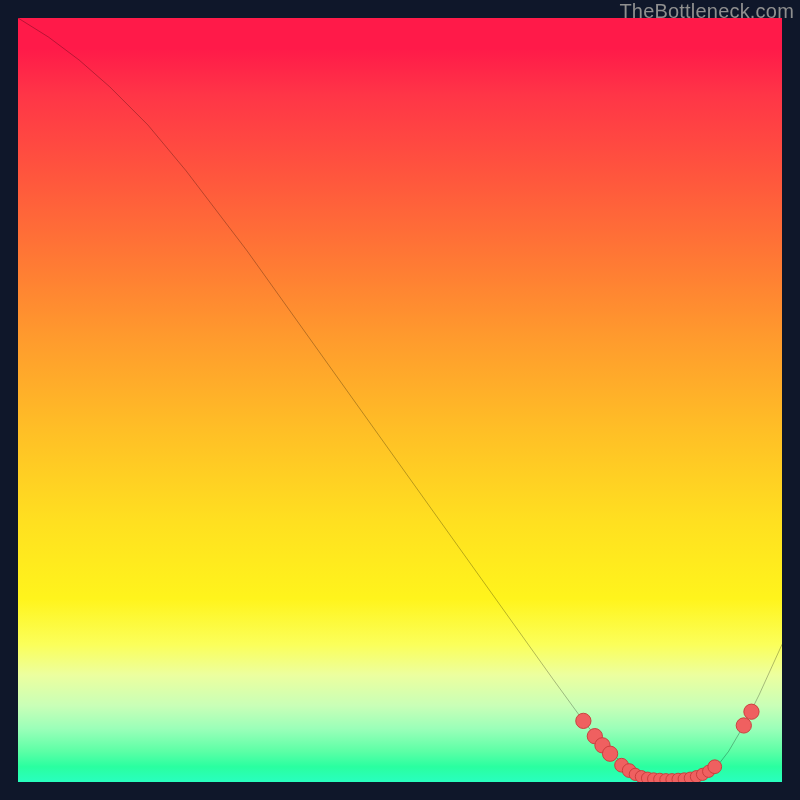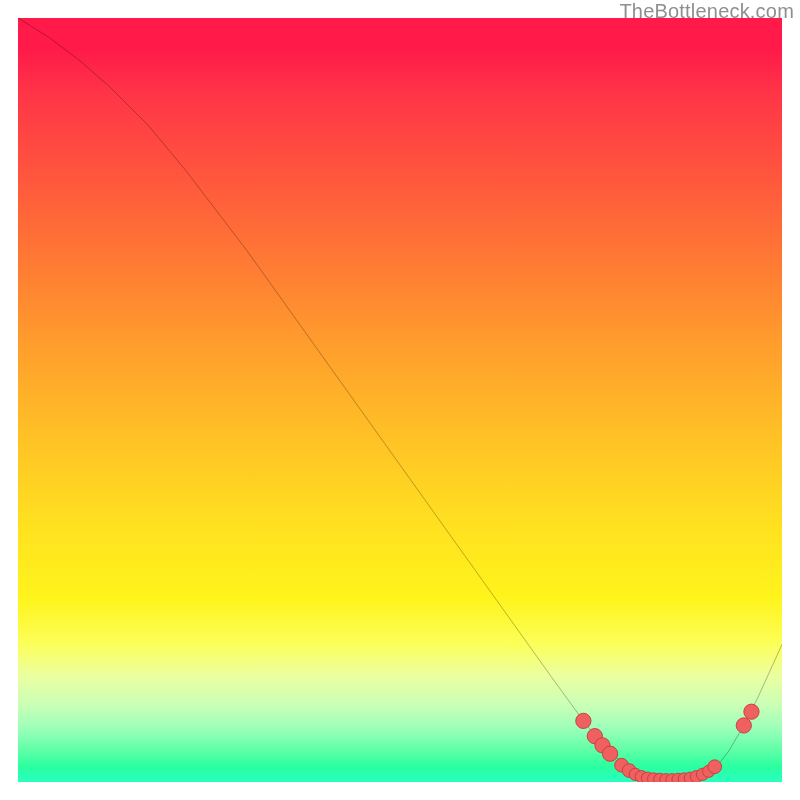--- a/index.html
+++ b/index.html
@@ -8,21 +8,21 @@
     width: 800px;
     height: 800px;
     background: #000;
     overflow: hidden;
     font-family: Arial, Helvetica, sans-serif;
   }
   .stage {
     position: relative;
     width: 800px;
     height: 800px;
-    background: #ffffff;
+    background: #0f172a;
   }
   .plot {
     position: absolute;
     left: 18px;
     top: 18px;
     width: 764px;
     height: 764px;
     box-sizing: border-box;
   }
   .grad {

